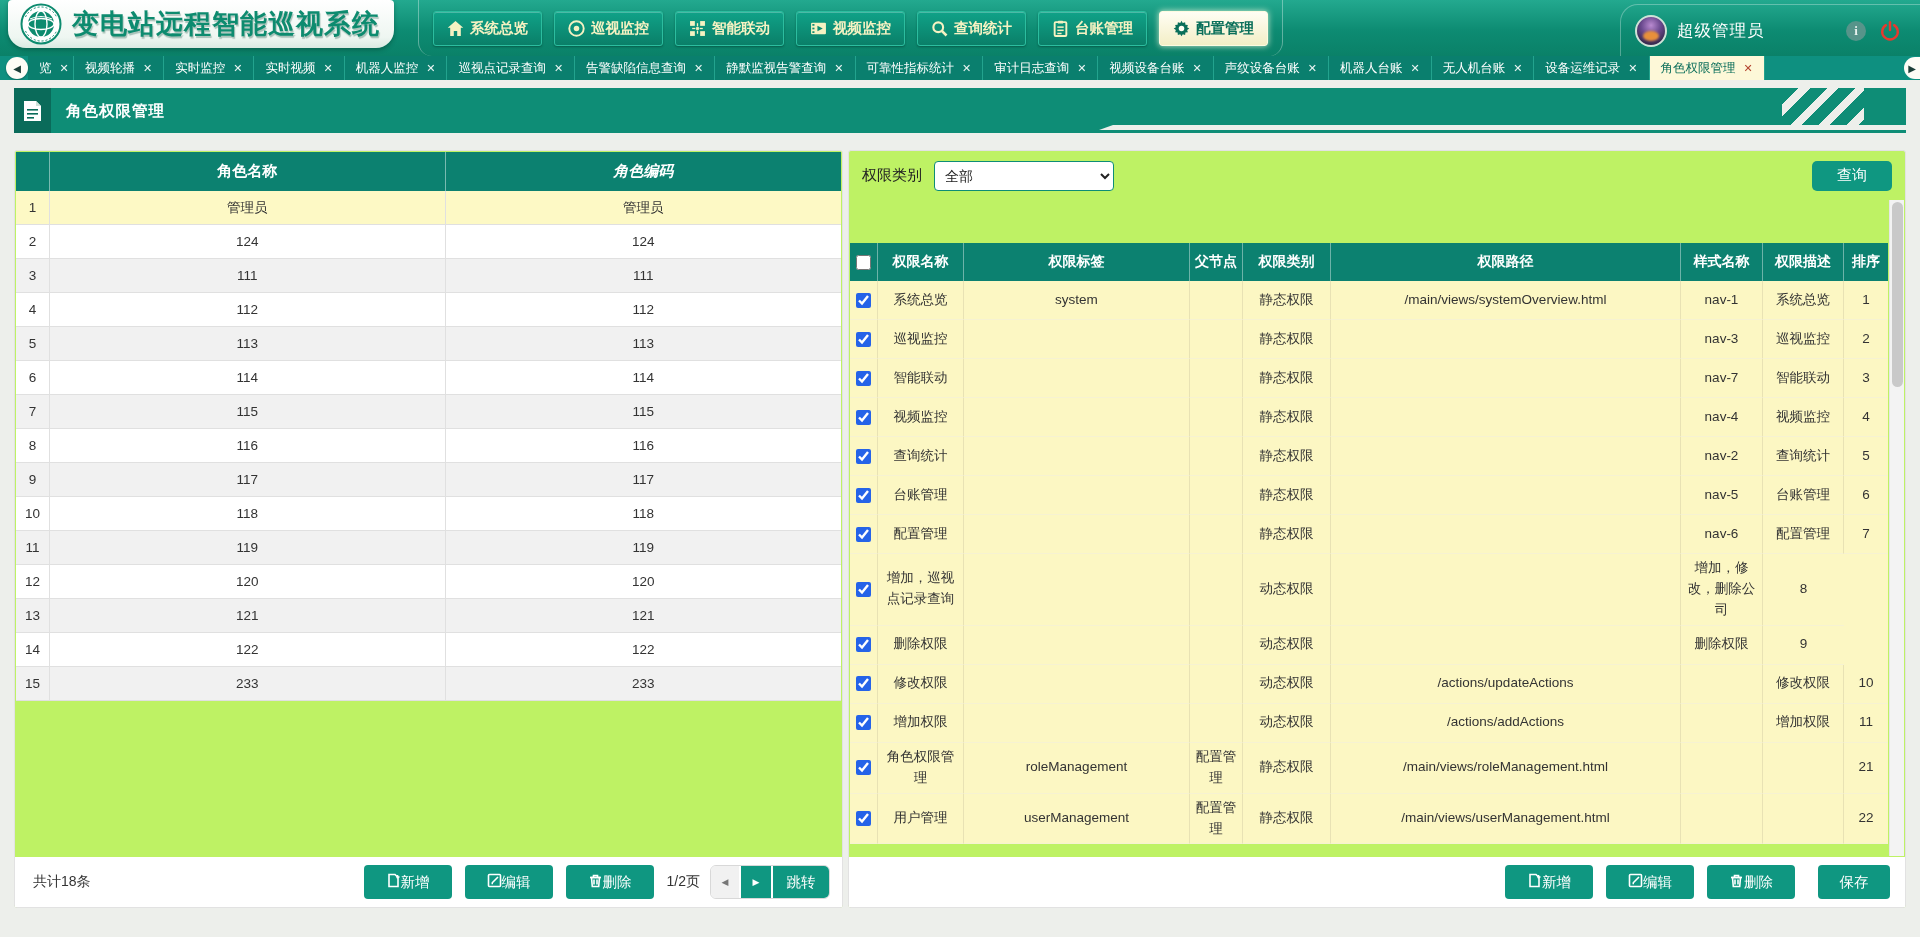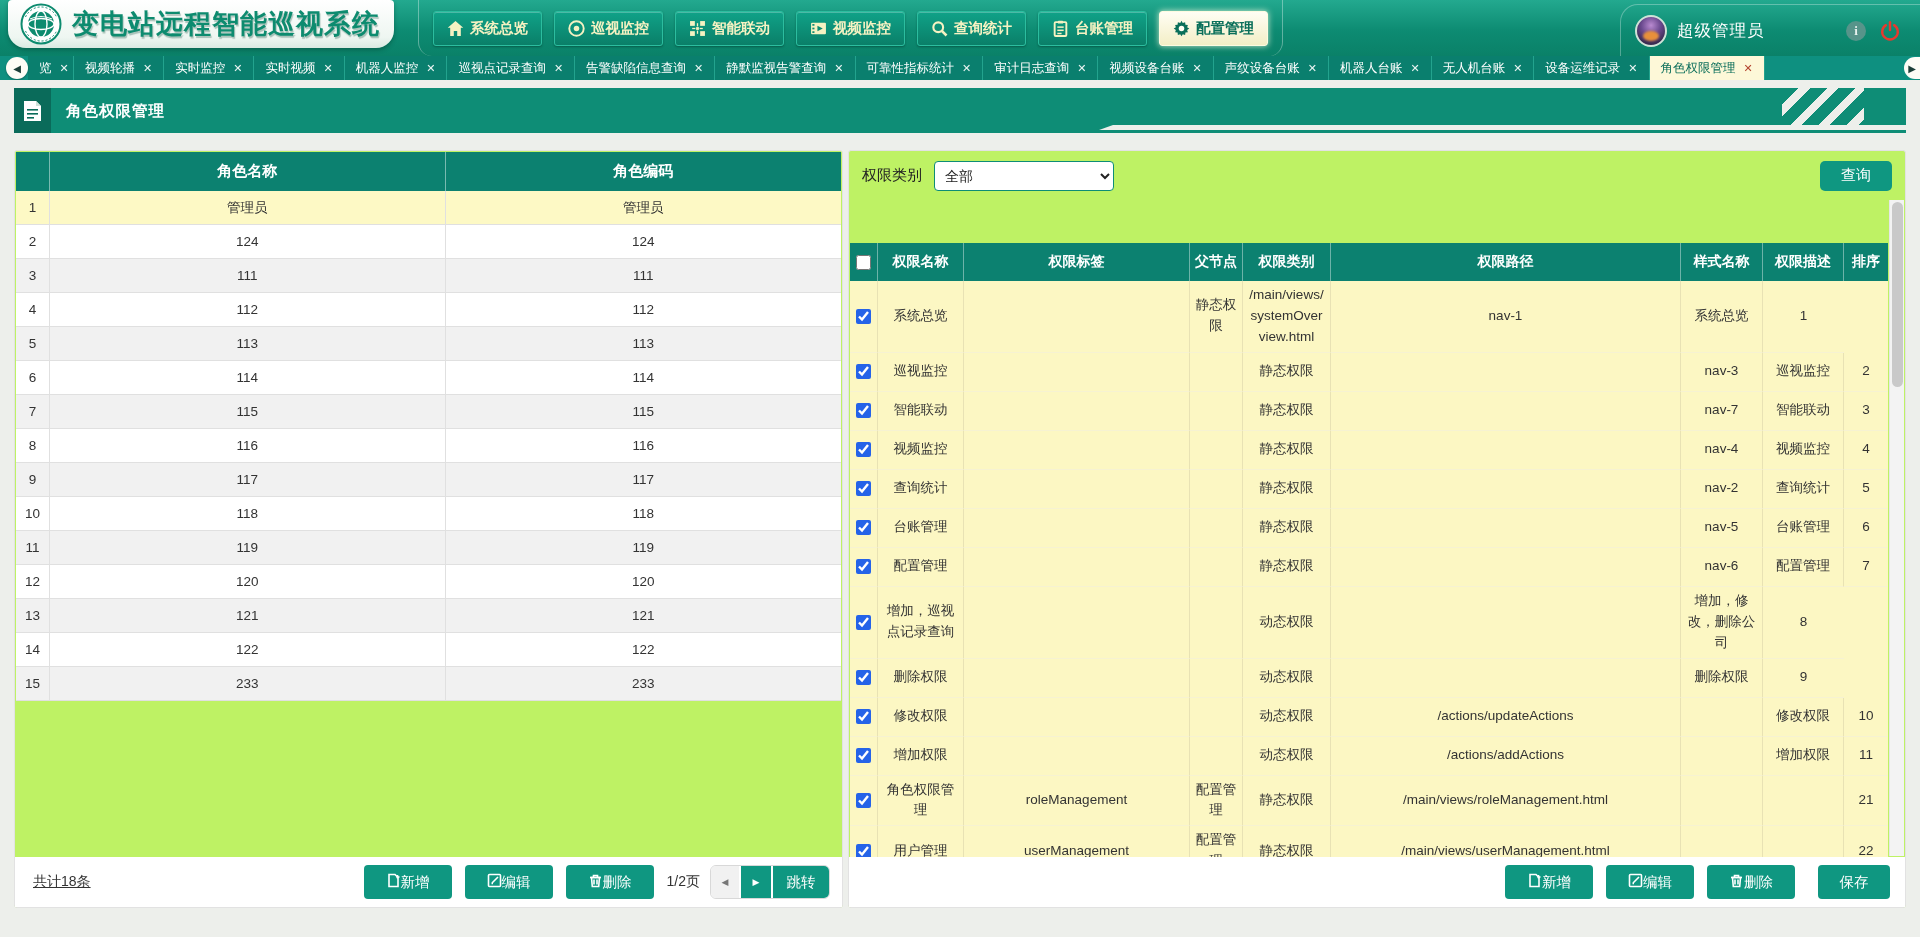--- a/index.html
+++ b/index.html
@@ -44,43 +44,43 @@
   .tb-stripes { position:absolute; right:42px; top:0; width:82px; height:37px; background:repeating-linear-gradient(135deg,transparent 0 12px,#edefeb 12px 20px); }
 
   .card { position:absolute; top:70px; bottom:29px; background:#bef264; border:1px solid #e2e2e2; border-radius:3px; }
   .left-card { left:14px; width:829px; }
   .right-card { left:848px; width:1058px; }
 
   
   .ltable { position:absolute; top:1px; left:1px; right:1px; }
   .lhead { display:grid; grid-template-columns:34px 1fr 1fr; height:39px; background:#0c8170; }
   .lh { display:flex; align-items:center; justify-content:center; color:#fff; font-size:15px; font-weight:bold; border-right:1px solid rgba(255,255,255,.45); }
-  .lh:last-child { border-right:none; }
+  .lh:last-child { border-right:none;font-style:italic; }
   .lrow { display:grid; grid-template-columns:34px 1fr 1fr; height:34px; background:#fff; cursor:pointer; }
   .lrow:nth-child(odd) { background:#f1f1f1; }
   .lrow.selected { background:#fdf9c5 !important; }
   .lc { display:flex; align-items:center; justify-content:center; font-size:13.5px; color:#333; border-right:1px solid #e0e0e0; border-bottom:1px solid #e0e0e0; }
   .lc:last-child { border-right:none; }
   .lfooter { position:absolute; left:0; right:0; bottom:0; height:50px; display:flex; align-items:center; padding:0 12px 0 18px; background:#fff; }
-  .total-label { font-size:14px; color:#333;text-decoration:underline; }
+  .total-label { font-size:14px; color:#333; }
   .spacer { flex:1; }
   .gbtn { display:flex; align-items:center; justify-content:center; height:34px; background:#0f9781; color:#fff; font-size:14.5px; border:none; border-radius:4px; cursor:pointer; }
   .gbtn svg { width:15px; height:15px; stroke:#fff; fill:none; stroke-width:1.6; }
   .lfooter .gbtn { width:88px; margin-right:13px; }
   .page-label { font-size:14px; color:#333; margin:0 10px 0 0; }
   .pager { display:flex; height:34px; border-radius:6px; overflow:hidden; border:1px solid #d8d8d8; }
   .pg-prev { width:30px; background:#f1f1f1; color:#777; display:grid; place-items:center; font-size:9px; cursor:pointer; border-right:2px solid #fff; }
   .pg-next { width:32px; background:#0f9781; color:#fff; display:grid; place-items:center; font-size:9px; cursor:pointer; border-right:2px solid #fff; }
   .pg-jump { width:56px; background:#0f9781; color:#fff; display:grid; place-items:center; font-size:14.5px; cursor:pointer; }
 
   
   .qrow { display:flex; align-items:center; height:49px; padding:0 13px; }
   .qlabel { font-size:15px; color:#222; margin-right:12px; }
   .qselect { width:180px; height:30px; border:1.5px solid #0e8d76; border-radius:4px; font-size:14px; color:#222; padding:0 6px; background:#fff; outline:none; font-family:inherit; }
-  .qsearch { margin-left:auto; width:72px; height:30px; background:#0f9781; color:#fff; border:none; border-radius:5px; font-size:15px; cursor:pointer; }
+  .qsearch { margin-left:auto; width:80px; height:30px; background:#0f9781; color:#fff; border:none; border-radius:5px; font-size:15px; cursor:pointer; }
   .ptable { position:absolute; top:49px; left:1px; right:17px;margin-top:43px; }
   .pgrid { display:grid; grid-template-columns:28px 86px 226px 53px 88px 1fr 82px 81px 44px; }
   .phead { height:38px; background:#0c8170; }
   .ph { display:flex; align-items:center; justify-content:center; color:#fff; font-size:14px; font-weight:bold; border-right:1px solid rgba(255,255,255,.4); }
   .ph:last-child { border-right:none; }
   .prow { background:#fcf7c3; cursor:pointer; }
   .pc { display:flex; align-items:center; justify-content:center; text-align:center; font-size:13.5px; color:#333; min-height:39px; padding:4px 5px; border-right:1px solid #e8e2b4; border-bottom:1px solid #f6f2d2; line-height:1.55; word-break:break-all; }
   .pc:last-child { border-right:none; }
   input[type=checkbox] { width:15px; height:15px; accent-color:#2563e8; cursor:pointer; }
   .pscroll { position:absolute; top:49px; right:1px; bottom:51px; width:15px; background:#f3f3f3; border-left:1px solid #e6e6e6; }
@@ -470,20 +470,21 @@
         <div class="ph">样式名称</div>
         <div class="ph">权限描述</div>
         <div class="ph">排序</div>
       </div>
       <div id="perm-rows">
   <div class="pgrid prow">
     <div class="pc">
               <input type="checkbox" checked="" style="">
             </div>
     <div class="pc">系统总览</div>
+    <div class="pc">system</div>
     <div class="pc"></div>
     <div class="pc">静态权限</div>
     <div class="pc">/main/views/systemOverview.html</div>
     <div class="pc">nav-1</div>
     <div class="pc">系统总览</div>
     <div class="pc">1</div>
   </div>
 
   <div class="pgrid prow">
     <div class="pc">

